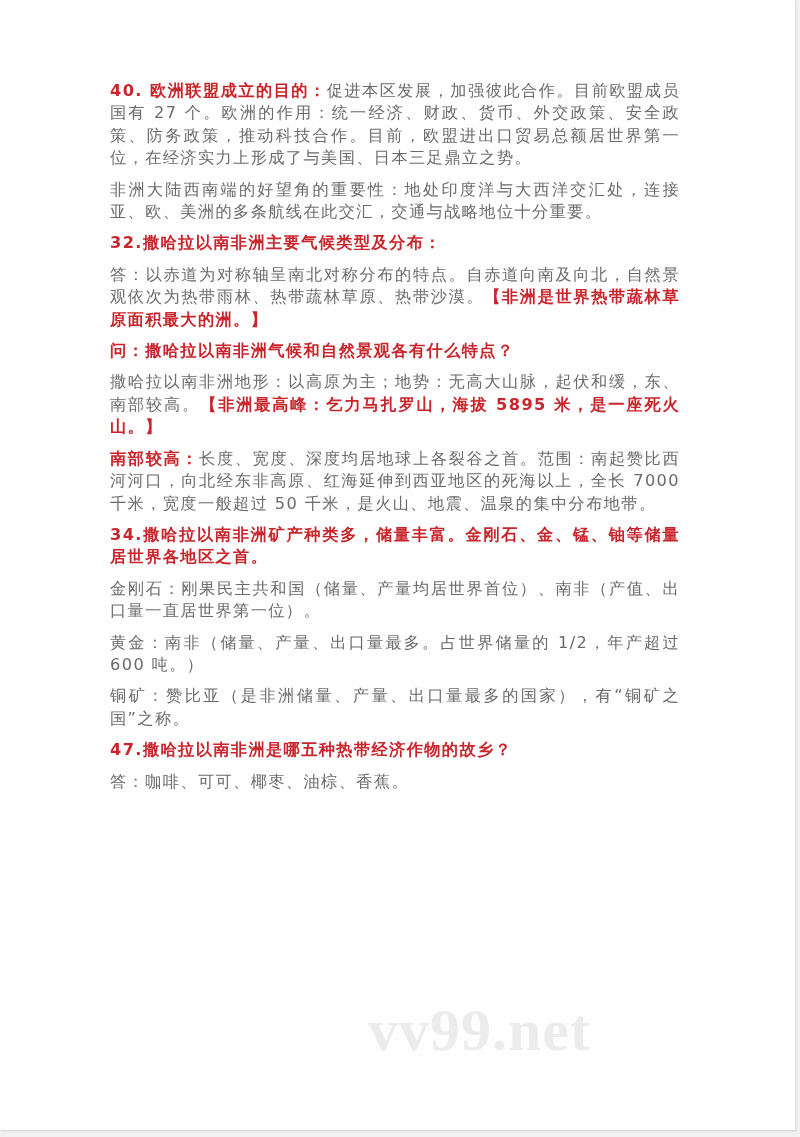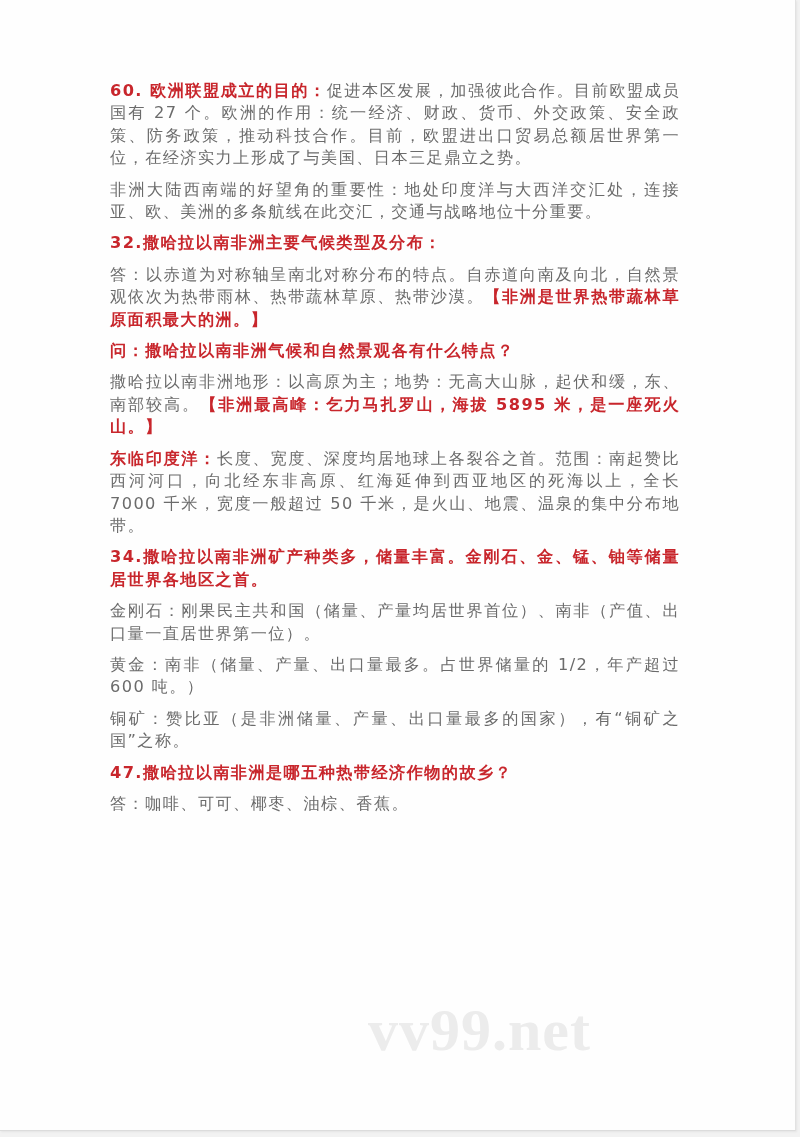--- a/index.html
+++ b/index.html
@@ -56,42 +56,42 @@
     user-select: none;
   }
 </style>
 </head>
 <body>
 
 <div class="page">
   <div class="content">
 
     <p class="para">
-      <span class="red">60. 欧洲联盟成立的目的：</span><span>促进本区发展，加强彼此合作。目前欧盟成员国有 27 个。欧洲的作用：统一经济、财政、货币、外交政策、安全政策、防务政策，推动科技合作。目前，欧盟进出口贸易总额居世界第一位，在经济实力上形成了与美国、日本三足鼎立之势。</span>
+      <span class="red">40. 欧洲联盟成立的目的：</span><span>促进本区发展，加强彼此合作。目前欧盟成员国有 27 个。欧洲的作用：统一经济、财政、货币、外交政策、安全政策、防务政策，推动科技合作。目前，欧盟进出口贸易总额居世界第一位，在经济实力上形成了与美国、日本三足鼎立之势。</span>
     </p>
 
     <p class="para">
       <span>非洲大陆西南端的好望角的重要性：地处印度洋与大西洋交汇处，连接亚、欧、美洲的多条航线在此交汇，交通与战略地位十分重要。</span>
     </p>
 
     <p class="para">
       <span class="red">32.撒哈拉以南非洲主要气候类型及分布：</span>
     </p>
     <p class="para">
       <span>答：以赤道为对称轴呈南北对称分布的特点。自赤道向南及向北，自然景观依次为热带雨林、热带蔬林草原、热带沙漠。</span><span class="red">【非洲是世界热带蔬林草原面积最大的洲。】</span>
     </p>
     <p class="para">
       <span class="red">问：撒哈拉以南非洲气候和自然景观各有什么特点？</span>
     </p>
 
     <p class="para">
       <span>撒哈拉以南非洲地形：以高原为主；地势：无高大山脉，起伏和缓，东、南部较高。</span><span class="red">【非洲最高峰：乞力马扎罗山，海拔 5895 米，是一座死火山。】</span>
     </p>
     <p class="para">
-      <span class="red">东临印度洋：</span><span>长度、宽度、深度均居地球上各裂谷之首。范围：南起赞比西河河口，向北经东非高原、红海延伸到西亚地区的死海以上，全长 7000 千米，宽度一般超过 50 千米，是火山、地震、温泉的集中分布地带。</span>
+      <span class="red">南部较高：</span><span>长度、宽度、深度均居地球上各裂谷之首。范围：南起赞比西河河口，向北经东非高原、红海延伸到西亚地区的死海以上，全长 7000 千米，宽度一般超过 50 千米，是火山、地震、温泉的集中分布地带。</span>
     </p>
 
     <p class="para">
       <span class="red">34.撒哈拉以南非洲矿产种类多，储量丰富。金刚石、金、锰、铀等储量居世界各地区之首。</span>
     </p>
     <p class="para">
       <span>金刚石：刚果民主共和国（储量、产量均居世界首位）、南非（产值、出口量一直居世界第一位）。</span>
     </p>
     <p class="para">
       <span>黄金：南非（储量、产量、出口量最多。占世界储量的 1/2，年产超过 600 吨。）</span>

